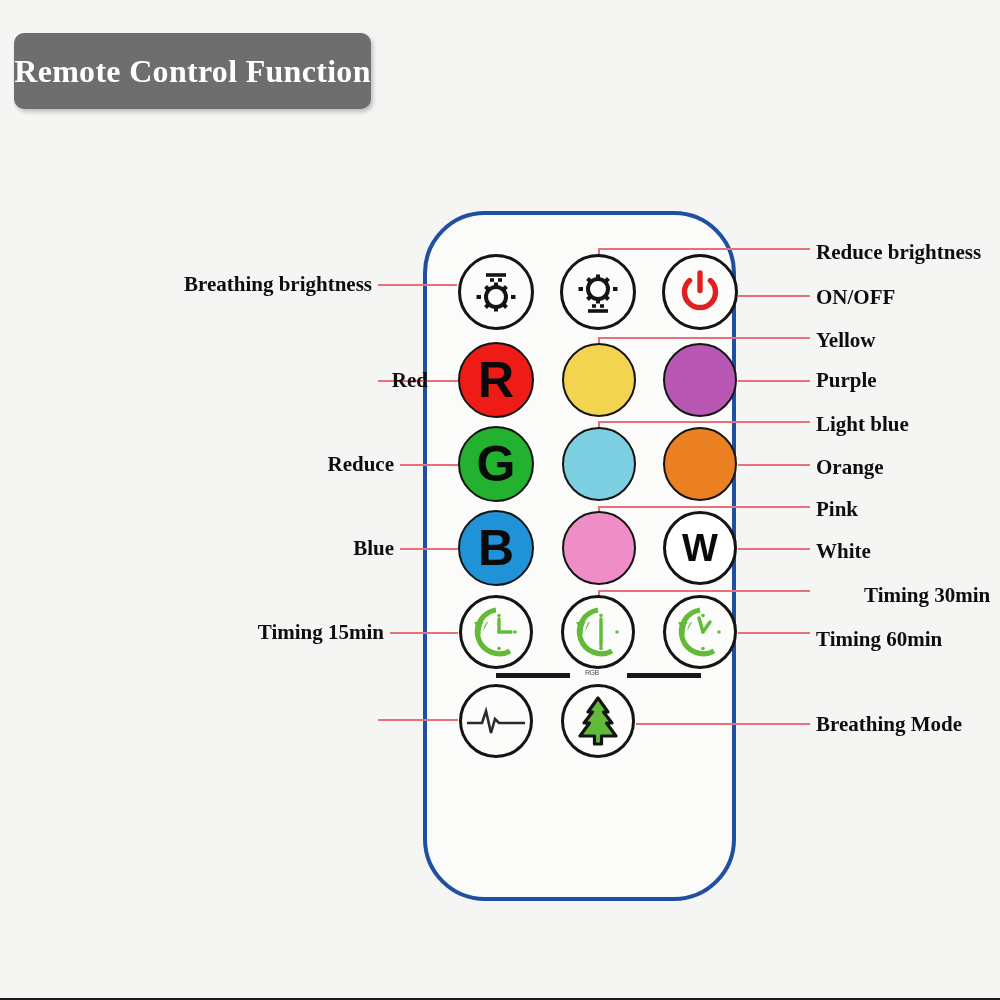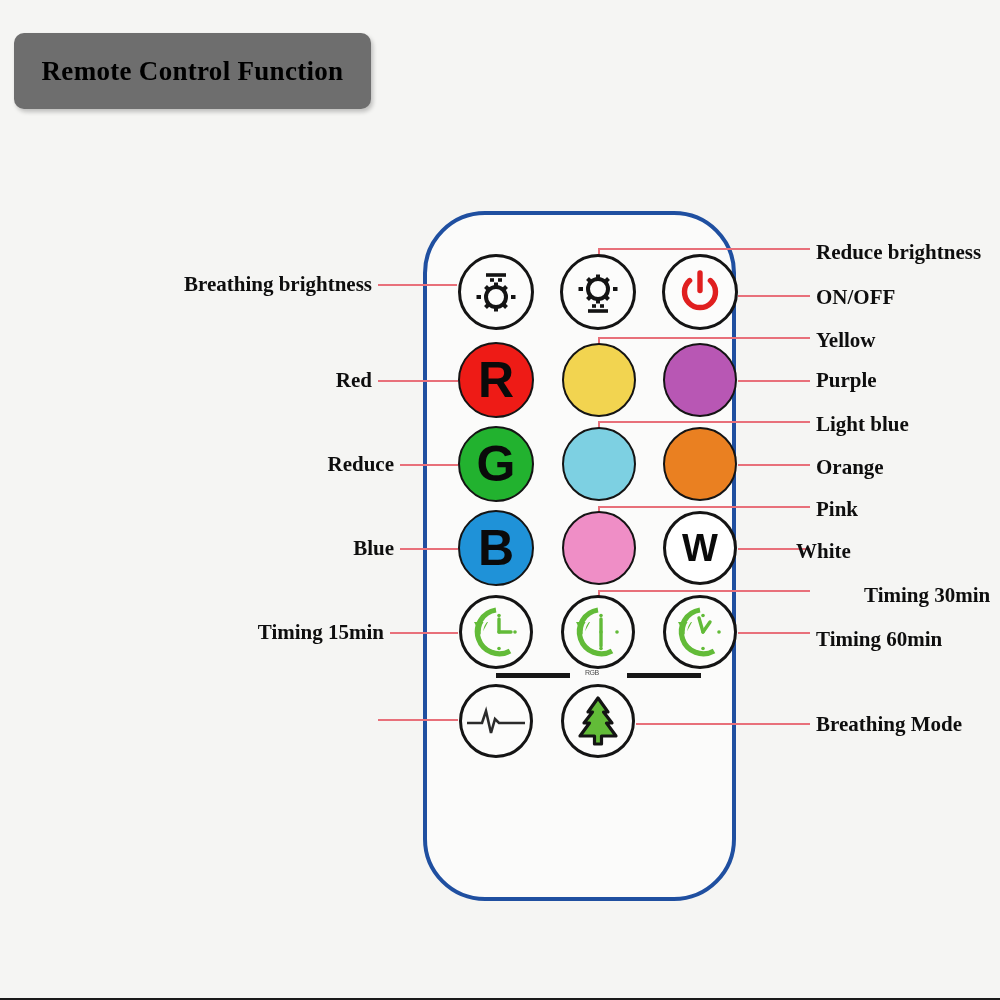--- a/index.html
+++ b/index.html
@@ -38,22 +38,22 @@
     box-shadow: 2px 3px 4px rgba(0,0,0,0.22);
   }
   #title-text {
     position: absolute;
     left: 0; top: 0;
     width: 100%;
     height: 100%;
     display: flex;
     align-items: center;
     justify-content: center;
-    color: #000000;
-    font-size: 27px;
+    color: #ffffff;
+    font-size: 32px;
     font-weight: bold;
     letter-spacing: 0.3px;
     white-space: nowrap;
   }
 
   
   #remote-body {
     position: absolute;
     left: 423px;
     top: 211px;
@@ -332,30 +332,30 @@
                  L 39 28 L 33.5 28
                  L 43 41 L 28.5 41
                  L 28.5 49 L 21.5 49 L 21.5 41
                  L 7 41 L 16.5 28 L 11 28
                  L 19.5 17 L 15 17 Z" fill="#62bb38" stroke="#141414" stroke-width="3.2" stroke-linejoin="round"></path>
       </svg>
     </span>
   </div>
 
   <div class="callout-label left" style="left:0px; top:274px; width:372px;">Breathing brightness</div>
-  <div class="callout-label left" style="left:0px; top:370px; width:372px;">Red</div>
+  <div class="callout-label left" style="left:16px; top:370px; width:372px;padding-left:40px;">Red</div>
   <div class="callout-label left" style="left:0px; top:454px; width:394px;">Reduce</div>
   <div class="callout-label left" style="left:0px; top:538px; width:394px;">Blue</div>
   <div class="callout-label left" style="left:0px; top:622px; width:384px;">Timing 15min</div>
 
   <div class="callout-label right" style="left:816px; top:242px;">Reduce brightness</div>
   <div class="callout-label right" style="left:816px; top:287px;">ON/OFF</div>
   <div class="callout-label right" style="left:816px; top:330px;">Yellow</div>
   <div class="callout-label right" style="left:816px; top:370px;">Purple</div>
   <div class="callout-label right" style="left:816px; top:414px;">Light blue</div>
   <div class="callout-label right" style="left:816px; top:457px;">Orange</div>
   <div class="callout-label right" style="left:816px; top:499px;">Pink</div>
-  <div class="callout-label right" style="left:796px; top:541px;">White</div>
+  <div class="callout-label right" style="left:816px; top:541px;">White</div>
   <div class="callout-label right" style="left:816px; top:585px;margin-left:48px;">Timing 30min</div>
   <div class="callout-label right" style="left:816px; top:629px;">Timing 60min</div>
   <div class="callout-label right" style="left:816px; top:714px;">Breathing Mode</div>
 
 </div>
 
 </body></html>

